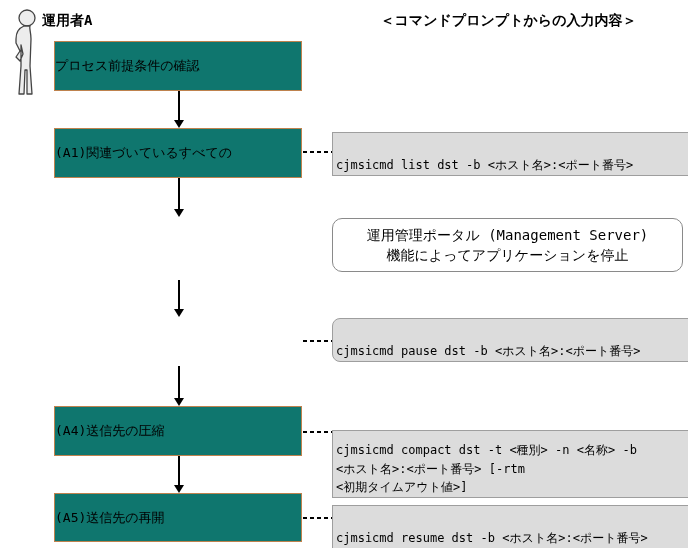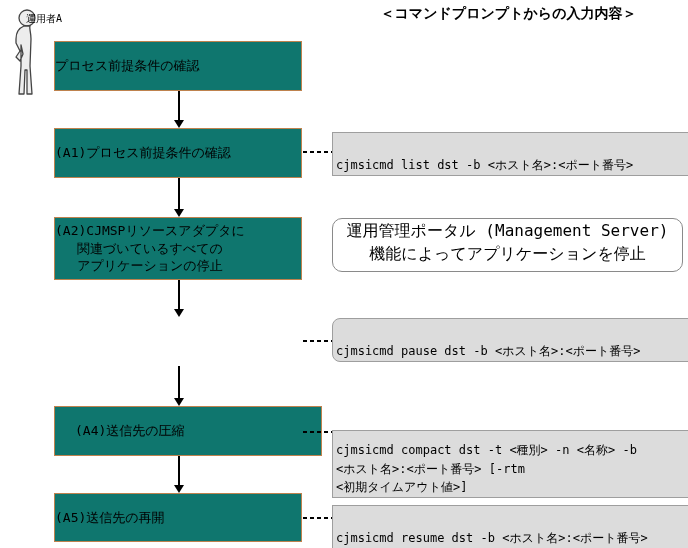--- a/index.html
+++ b/index.html
@@ -8,30 +8,31 @@
     width: 688px;
     height: 548px;
     background: #ffffff;
     font-family: "DejaVu Sans", "Liberation Sans", sans-serif;
     color: #000;
     overflow: hidden;
   }
 
   .actor-label {
     position: absolute;
-    left: 26px;
+    left: 42px;
     top: 12px;
-    font-size: 10px;
-    font-family: "DejaVu Sans Mono", "DejaVu Sans", monospace;
+    font-size: 14px;
+    font-family: "DejaVu Sans Mono", "DejaVu Sans", monospace;
+    font-weight: bold;
   }
 
   .col-header {
     position: absolute;
     left: 332px;
-    top: 5px;
+    top: 12px;
     width: 353px;
     text-align: center;
     font-size: 14px;
     font-weight: bold;
     font-family: "DejaVu Sans Mono", "DejaVu Sans", monospace;
     letter-spacing: 0px;
   }
 
   .pbox {
     position: absolute;
@@ -66,24 +67,24 @@
   .cbox span { white-space: pre-line; }
 
   .nbox {
     position: absolute;
     left: 332px;
     width: 351px;
     background: #FFFFFF;
     border: 1px solid #8A8A8A;
     border-radius: 10px;
     display: flex;
-    align-items: flex-start;
+    align-items: center;
     justify-content: center;
     text-align: center;
-    font-size: 16px;
+    font-size: 14px;
     line-height: 1.45;
     font-family: "DejaVu Sans Mono", "DejaVu Sans", monospace;
     box-sizing: border-box;
   }
   .nbox span { white-space: pre-line; }
 
   .arrow {
     position: absolute;
     left: 173px;
     width: 12px;
@@ -130,31 +131,26 @@
 
   <div class="actor-label">運用者A</div>
 
   <div class="col-header">＜コマンドプロンプトからの入力内容＞</div>
 
   <div class="pbox" style="top:41px; height:48px;">
     <span>プロセス前提条件の確認</span>
   </div>
 
   <div class="pbox" style="top:128px; height:48px;">
-    <span>(A1)プロセス前提条件の確認</span>
-  </div>
-
-  <div class="pbox" style="top:217px; height:61px;">
-    <span>(A2)CJMSPリソースアダプタに
-関連づいているすべての
-アプリケーションの停止</span>
-  </div>
-
-
-  <div class="pbox" style="top:406px; height:48px;padding-left:20px;">
+    <span>(A1)関連づいているすべての</span>
+  </div>
+
+
+
+  <div class="pbox" style="top:406px; height:48px;">
     <span>(A4)送信先の圧縮</span>
   </div>
 
   <div class="pbox" style="top:493px; height:47px;">
     <span>(A5)送信先の再開</span>
   </div>
 
   <div class="arrow" style="top:91px; height:37px;">
     <div class="shaft"></div>
     <div class="head"></div>

